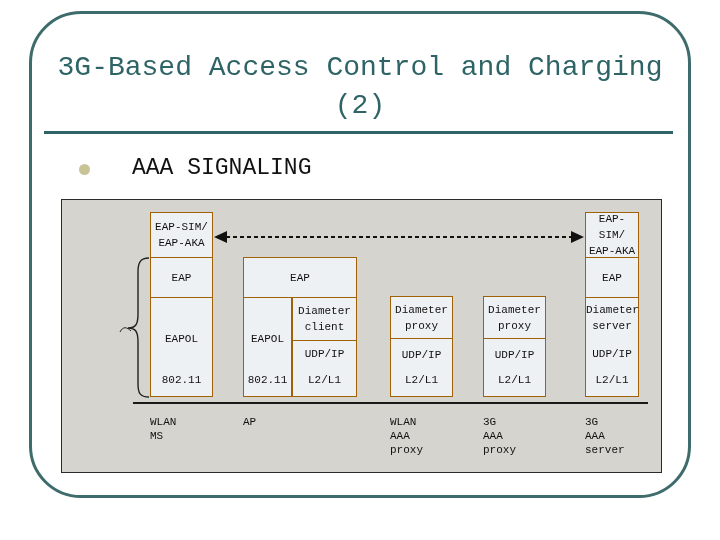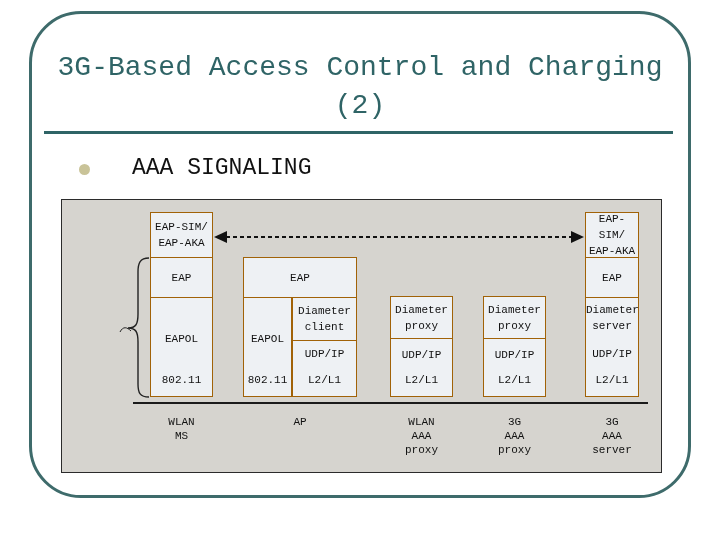--- a/index.html
+++ b/index.html
@@ -20,21 +20,21 @@
   .bullet-text{position:absolute;left:100px;top:155px;font-size:23px;color:#121212;margin-left:32px;}
   
   .panel{position:absolute;left:61px;top:199px;width:601px;height:274px;
          background:#D6D4CF;border:1px solid #2b2b2b;box-sizing:border-box;}
   
   .cell{position:absolute;background:#EEF1F4;border:1px solid #a16207;box-sizing:border-box;
         display:flex;align-items:center;justify-content:center;text-align:center;
         font-size:11px;line-height:16px;white-space:pre-line;}
   .cell .pin{position:absolute;left:0;right:0;text-align:center;white-space:pre-line;}
   
-  .nlabel{position:absolute;text-align:center;font-size:11px;line-height:14px;white-space:pre-line;}
+  .nlabel{position:absolute;font-size:11px;line-height:14px;white-space:pre-line;}
   .note{position:absolute;left:73px;top:304px;width:55px;text-align:center;
         font-size:11px;line-height:16px;white-space:pre-line;}
   .sep{position:absolute;left:133px;top:402px;width:515px;height:2px;background:#1a1a1a;}
   .deco{position:absolute;left:0;top:0;pointer-events:none;}
 </style>
 </head>
 <body>
 
 <div class="page">
 

